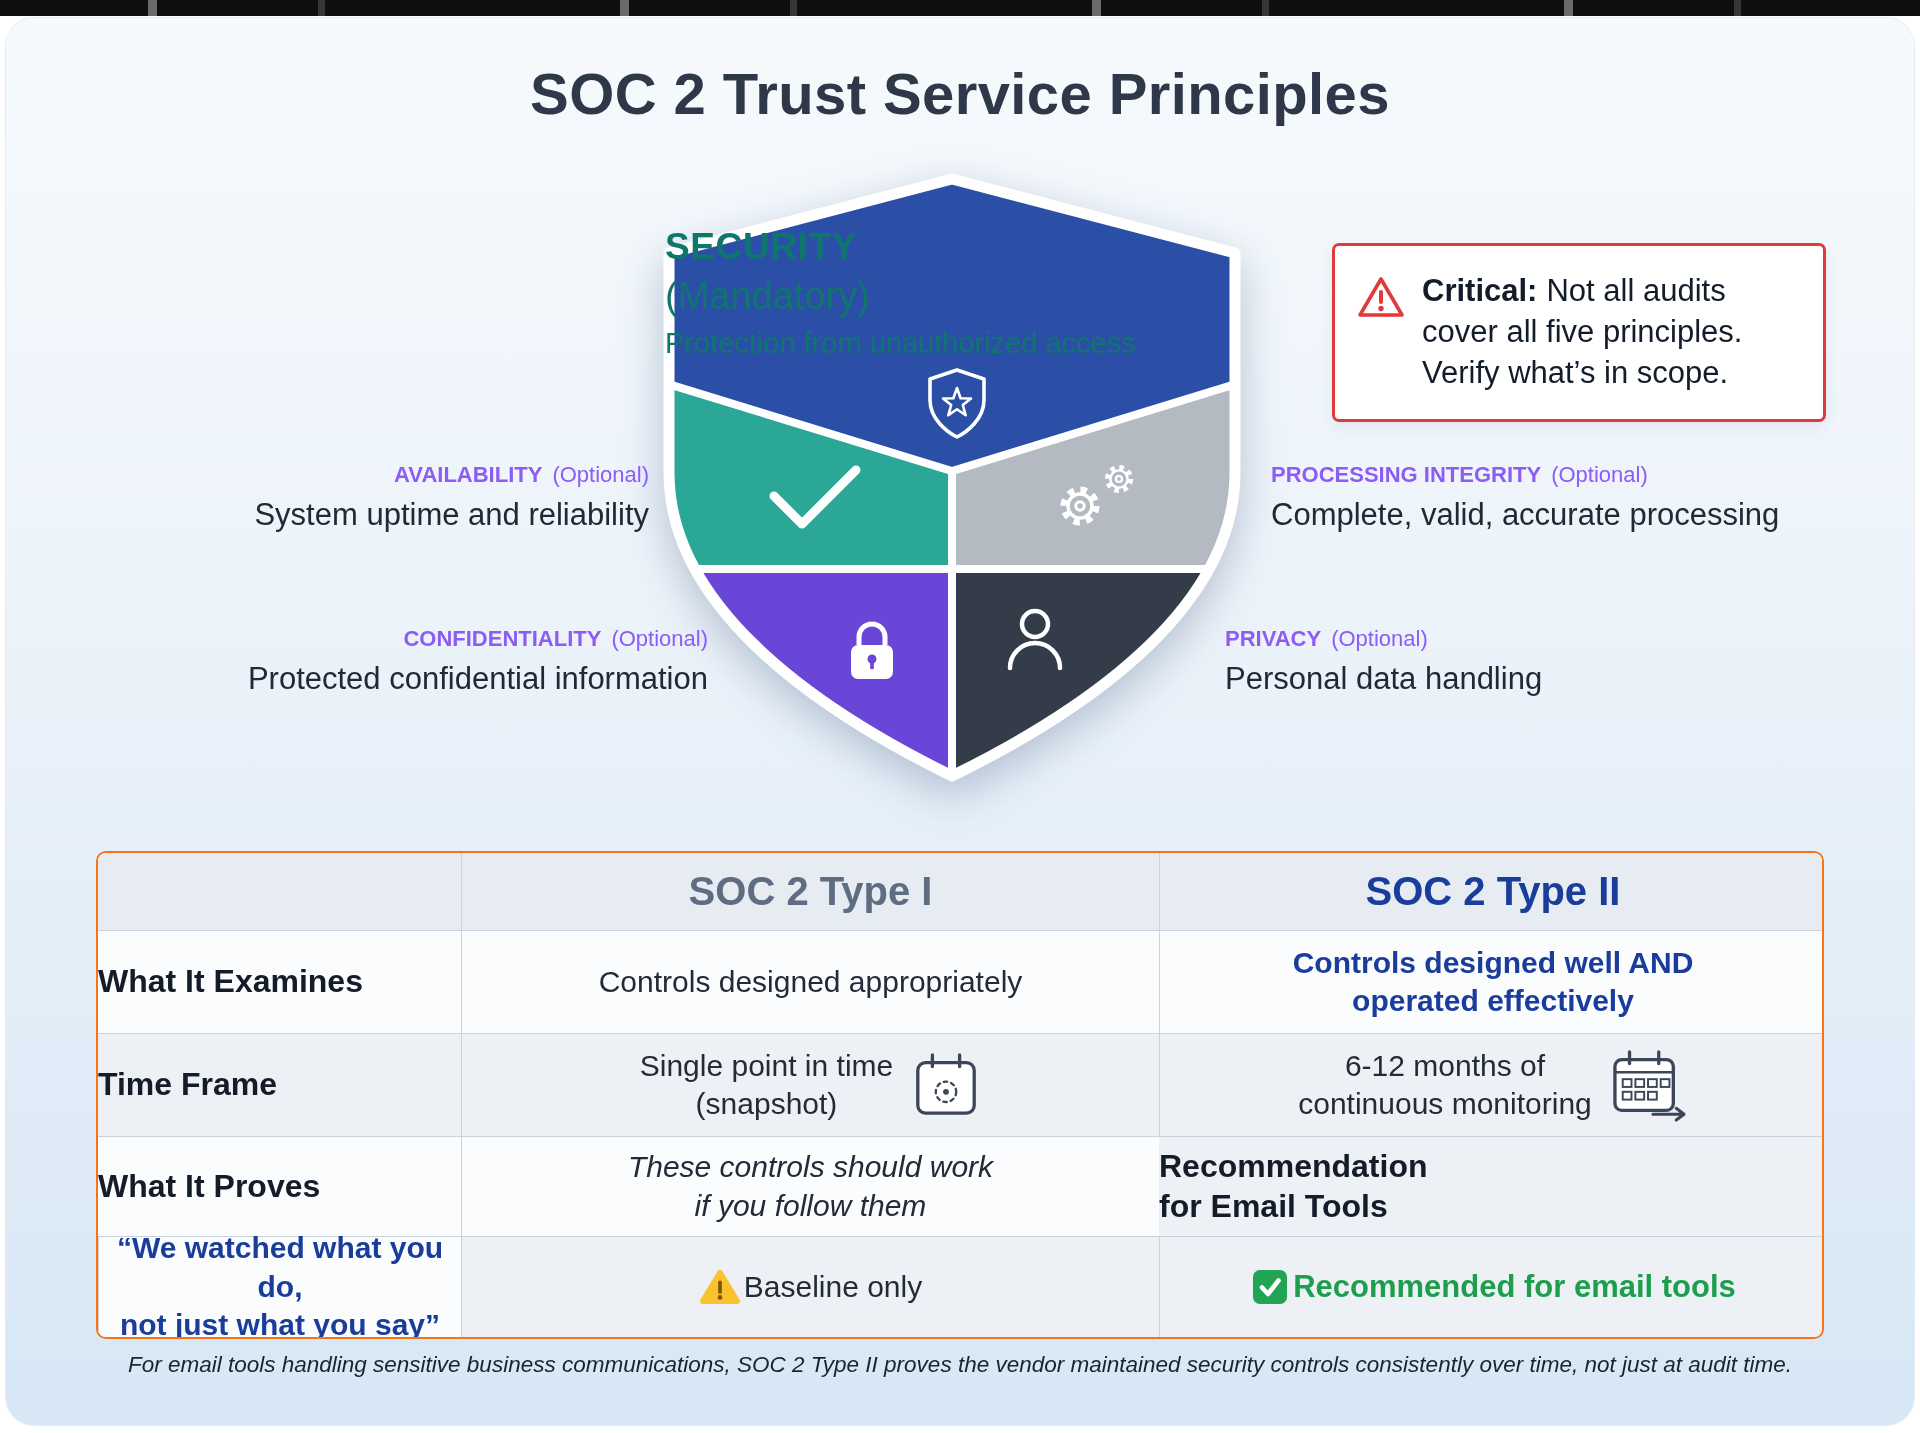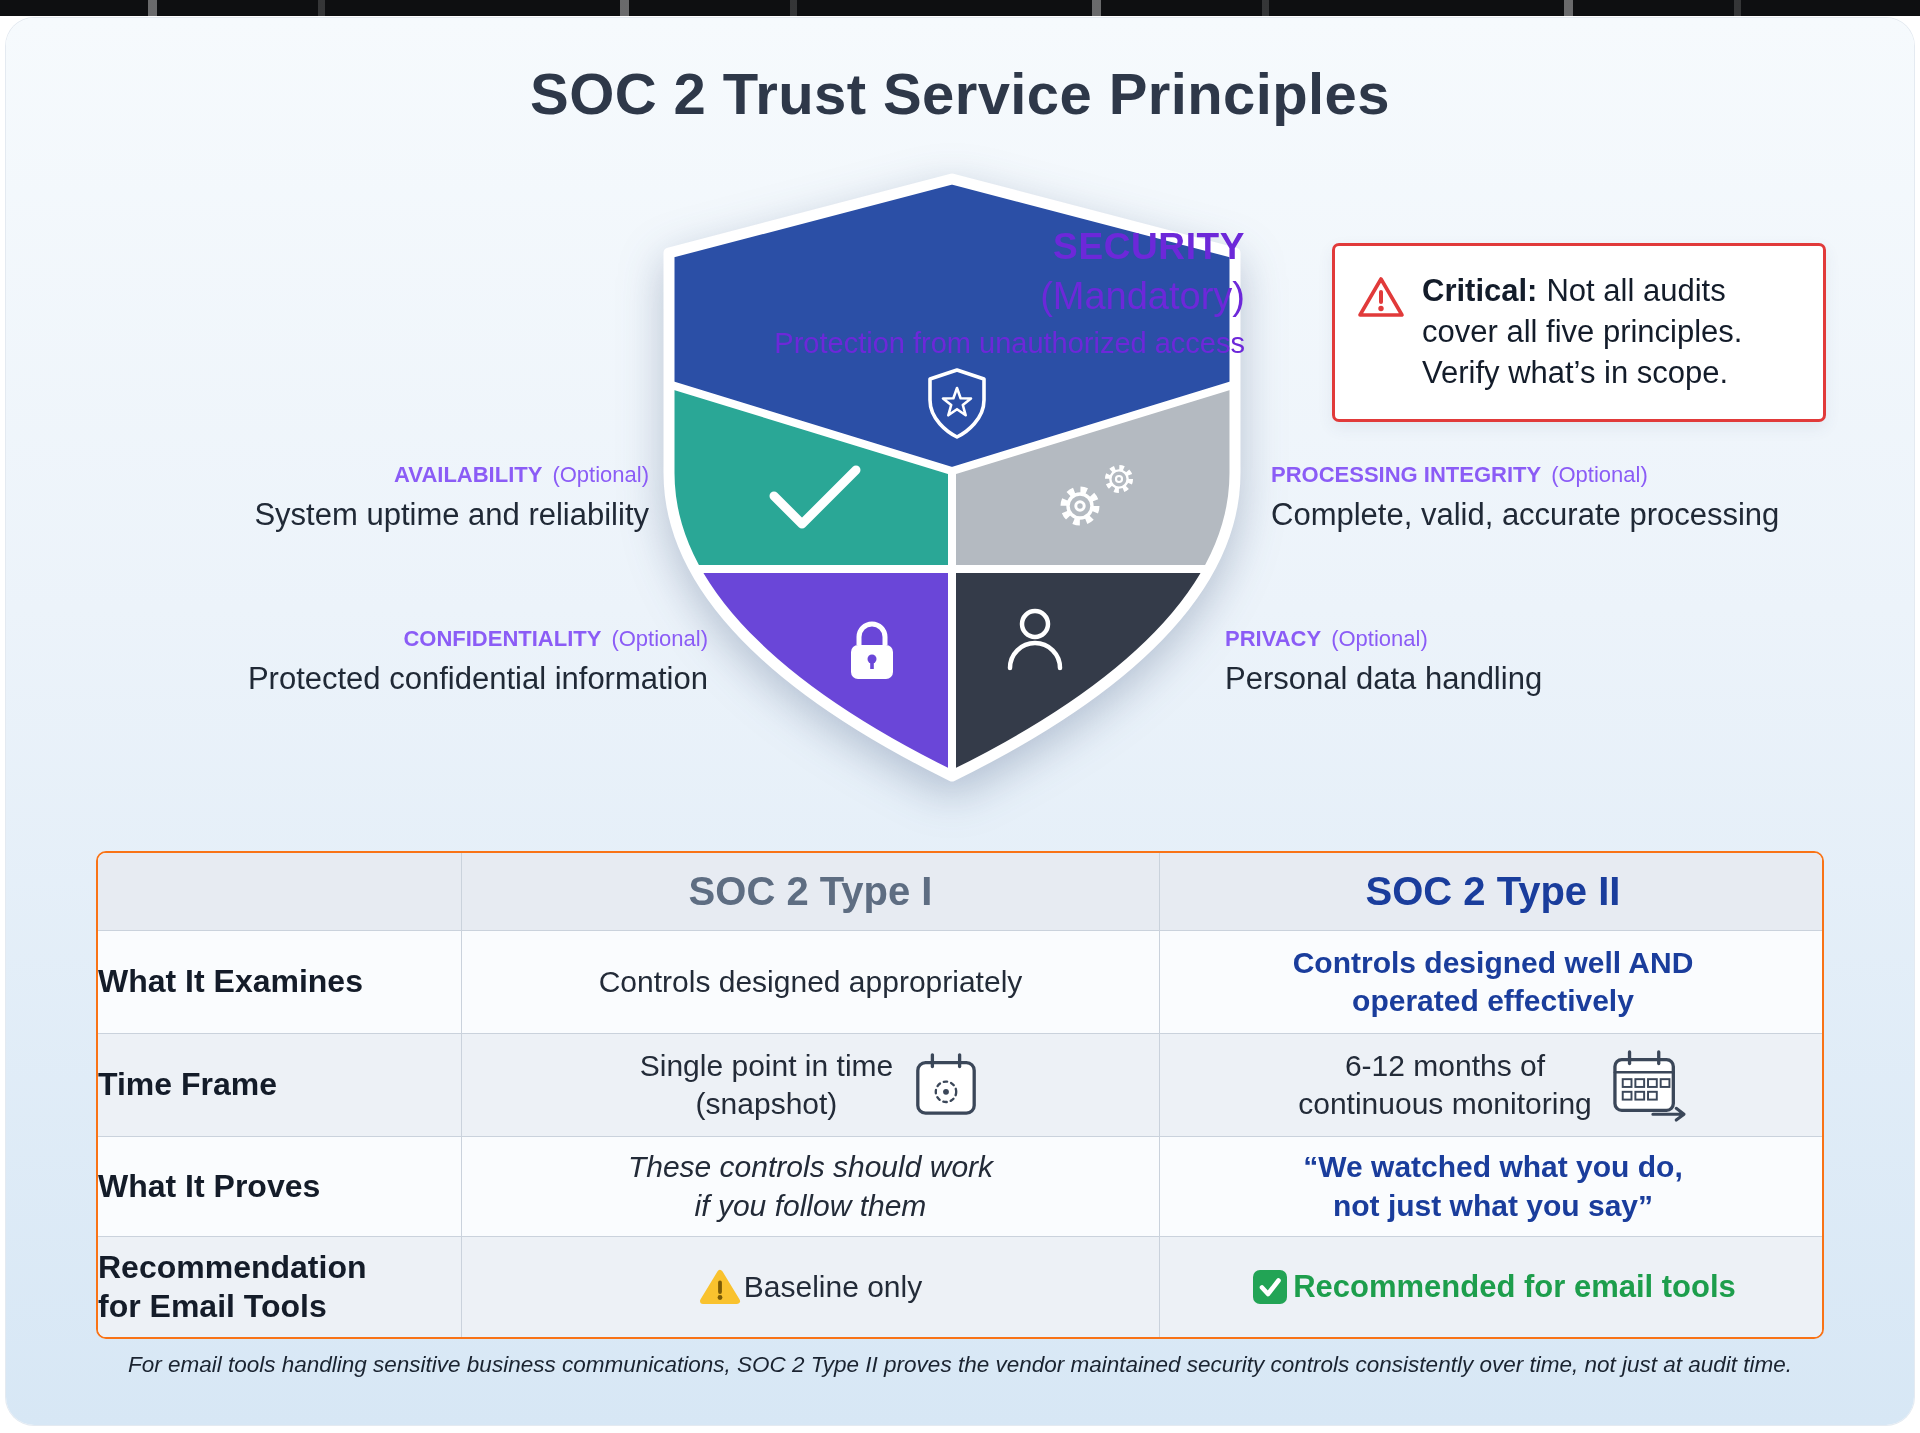--- a/index.html
+++ b/index.html
@@ -7,21 +7,21 @@
   #canvas{position:relative;width:1920px;height:1433px;font-family:"Liberation Sans",sans-serif;color:#1c2430}
   .top-strip{position:absolute;left:0;top:0;width:1920px;height:16px;background:#0e0f11;z-index:5}
   .top-strip::after{content:"";position:absolute;inset:0;
     background:repeating-linear-gradient(90deg,transparent 0 148px,rgba(255,255,255,.38) 148px 157px,transparent 157px 318px,rgba(255,255,255,.16) 318px 325px,transparent 325px 472px)}
   .card{position:absolute;left:6px;top:18px;width:1908px;height:1407px;border-radius:28px;
     background:linear-gradient(180deg,#f6fafd 0%,#ecf3fa 42%,#d7e7f5 100%);box-shadow:0 0 0 1px #e4eaf1}
 
   .title{position:absolute;top:60px;left:0;width:1920px;text-align:center;font-size:58px;font-weight:700;color:#2e3849;letter-spacing:.4px;z-index:2}
 
   .shield{position:absolute;left:655px;top:171px;overflow:visible;z-index:2;filter:drop-shadow(0 14px 22px rgba(35,60,105,.28))}
-  .security-text{position:absolute;left:665px;top:226px;width:580px;text-align:right;color:#6d28d9;z-index:3;pointer-events:none}
+  .security-text{position:absolute;left:665px;top:226px;width:580px;text-align:left;color:#0f766e;z-index:3;pointer-events:none}
   .sec-name{font-size:37px;font-weight:700;letter-spacing:.6px}
   .sec-tag{font-size:38px;margin-top:7px}
   .sec-desc{font-size:29px;margin-top:9px}
 
   .side-label{position:absolute;z-index:2}
   .ra{text-align:right}
   .sl-name{font-size:22px;font-weight:700;color:#8b5cf6}
   .sl-name .tag{font-weight:400;margin-left:10px}
   .sl-desc{font-size:31px;color:#202936;margin-top:9px}
 
@@ -211,31 +211,31 @@
       </div>
     </div>
 
     <div class="cell c1 lab plain">What It Proves</div>
     <div class="cell body plain italic">
       <div>
         <div>These controls should work</div>
         <div>if you follow them</div>
       </div>
     </div>
+    <div class="cell c1 lab alt">
+      <div>
+        <div>Recommendation</div>
+        <div>for Email Tools</div>
+      </div>
+    </div>
+
     <div class="cell body plain navy">
       <div>
         <div>“We watched what you do,</div>
         <div>not just what you say”</div>
-      </div>
-    </div>
-
-    <div class="cell c1 lab alt">
-      <div>
-        <div>Recommendation</div>
-        <div>for Email Tools</div>
       </div>
     </div>
     <div class="cell body alt">
       <div class="icon-row tight">
         <svg width="42" height="40" viewBox="0 0 42 40" style="overflow:visible">
           <polygon points="21,6 38,34 4,34" fill="#f9c22e" stroke="#f9c22e" stroke-width="6" stroke-linejoin="round"></polygon>
           <line x1="21" y1="15.5" x2="21" y2="25" stroke="#7a5a06" stroke-width="3.8" stroke-linecap="round"></line>
           <circle cx="21" cy="30.5" r="2.4" fill="#7a5a06"></circle>
         </svg>
         <span>Baseline only</span>

